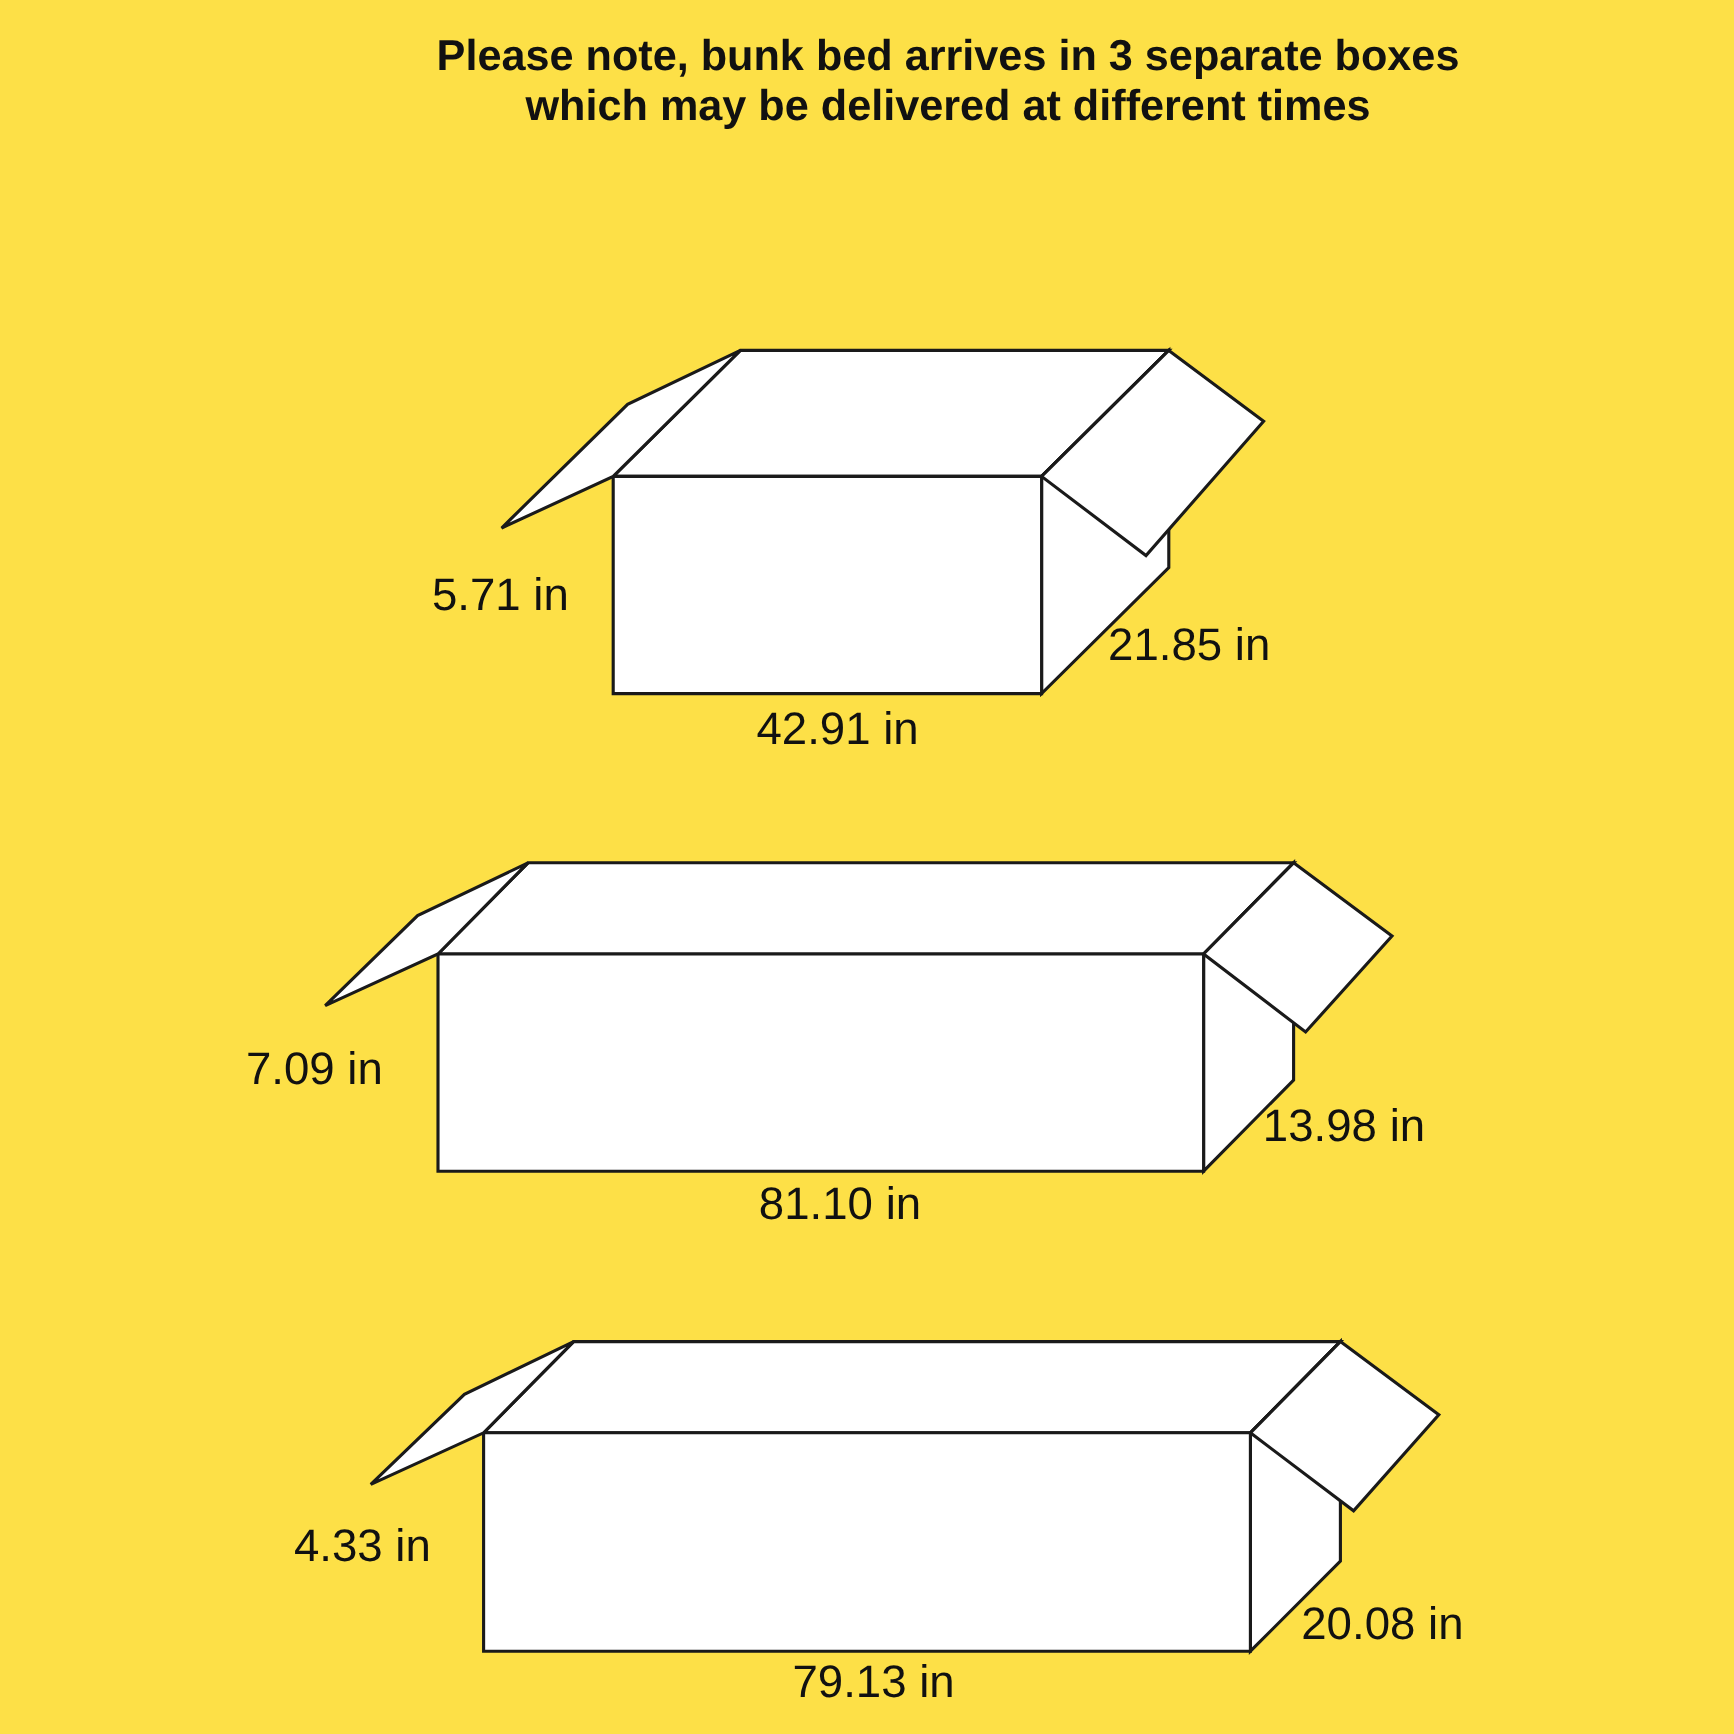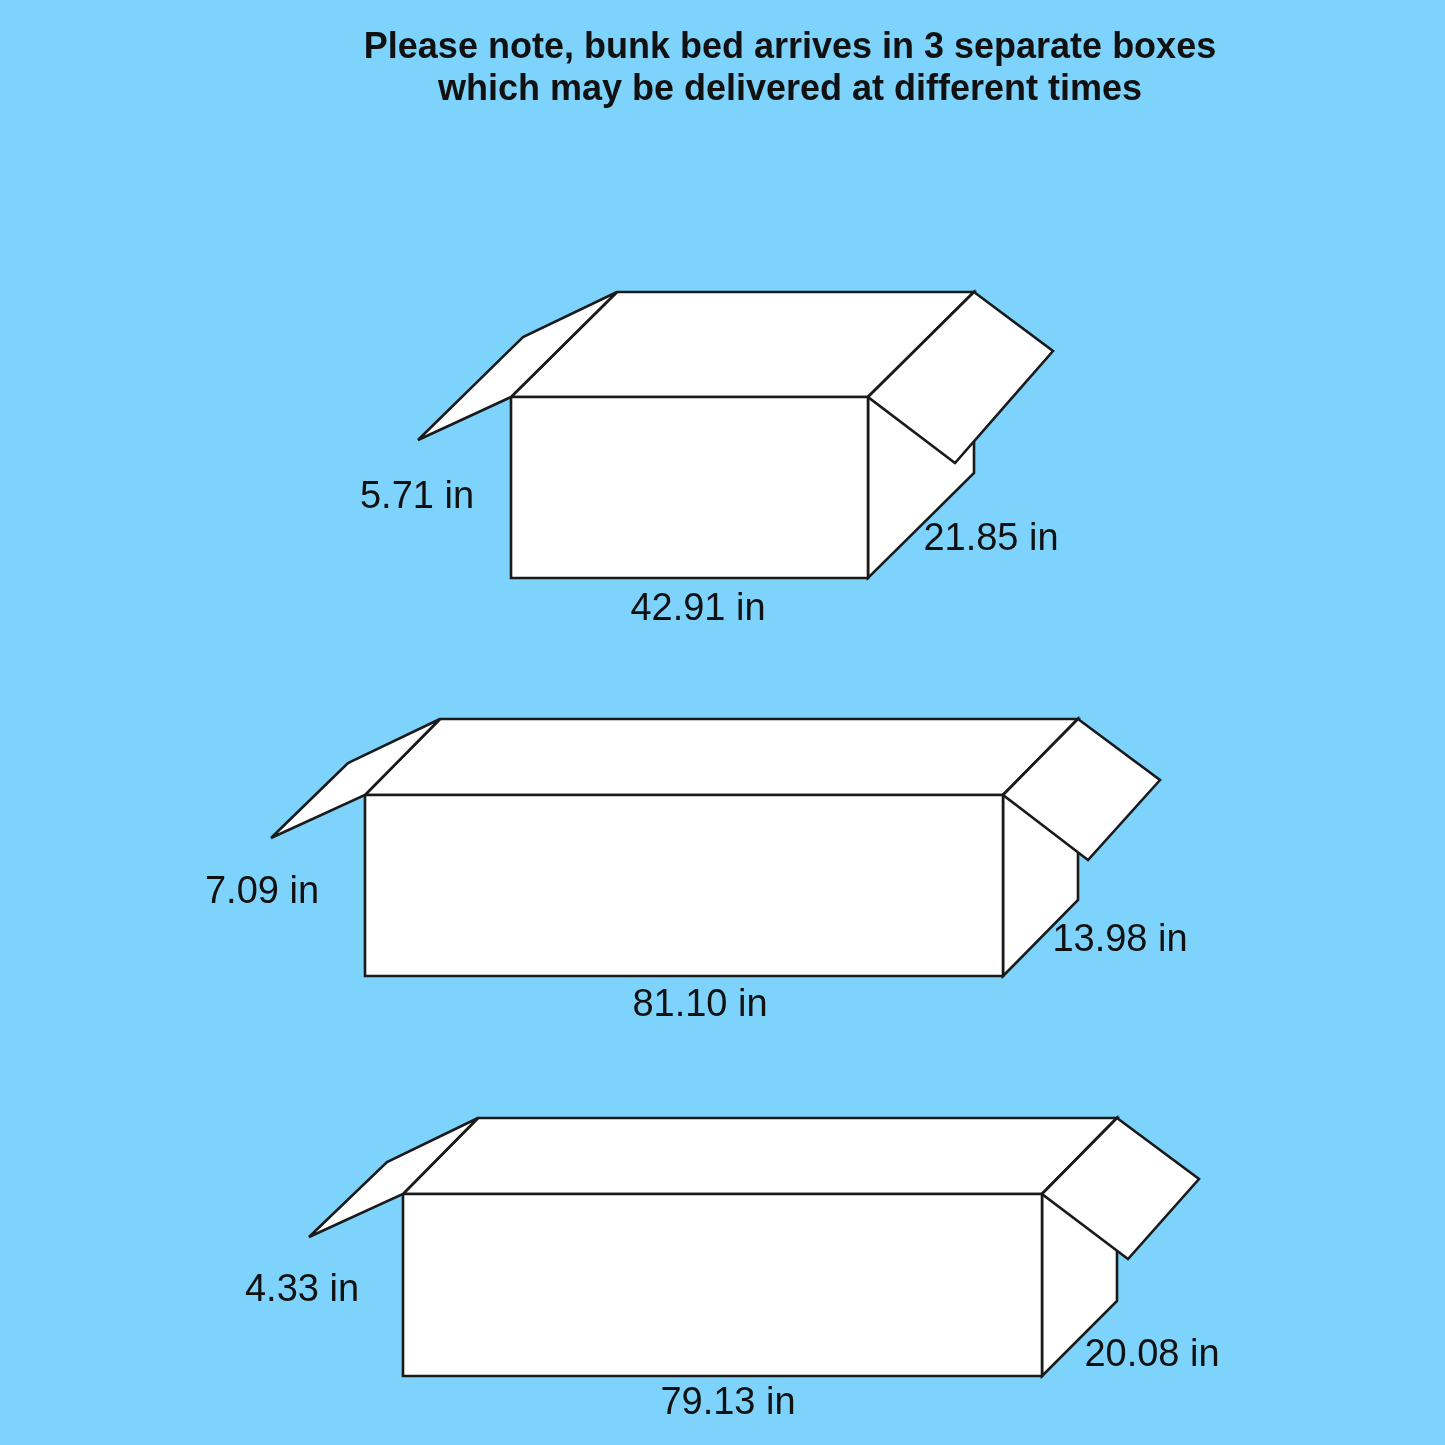--- a/index.html
+++ b/index.html
@@ -4,21 +4,21 @@
 <style>
   html, body {
     margin: 0;
     padding: 0;
     background: #ffffff;
   }
   .page {
     position: relative;
     width: 1445px;
     height: 1445px;
-    background: #7dd3fc;
+    background: #fde047;
     overflow: hidden;
   }
   svg { display: block; }
   .face {
     fill: #ffffff;
     stroke: #1a1a1a;
     stroke-width: 2.6;
     stroke-linejoin: miter;
   }
   .lbl {

